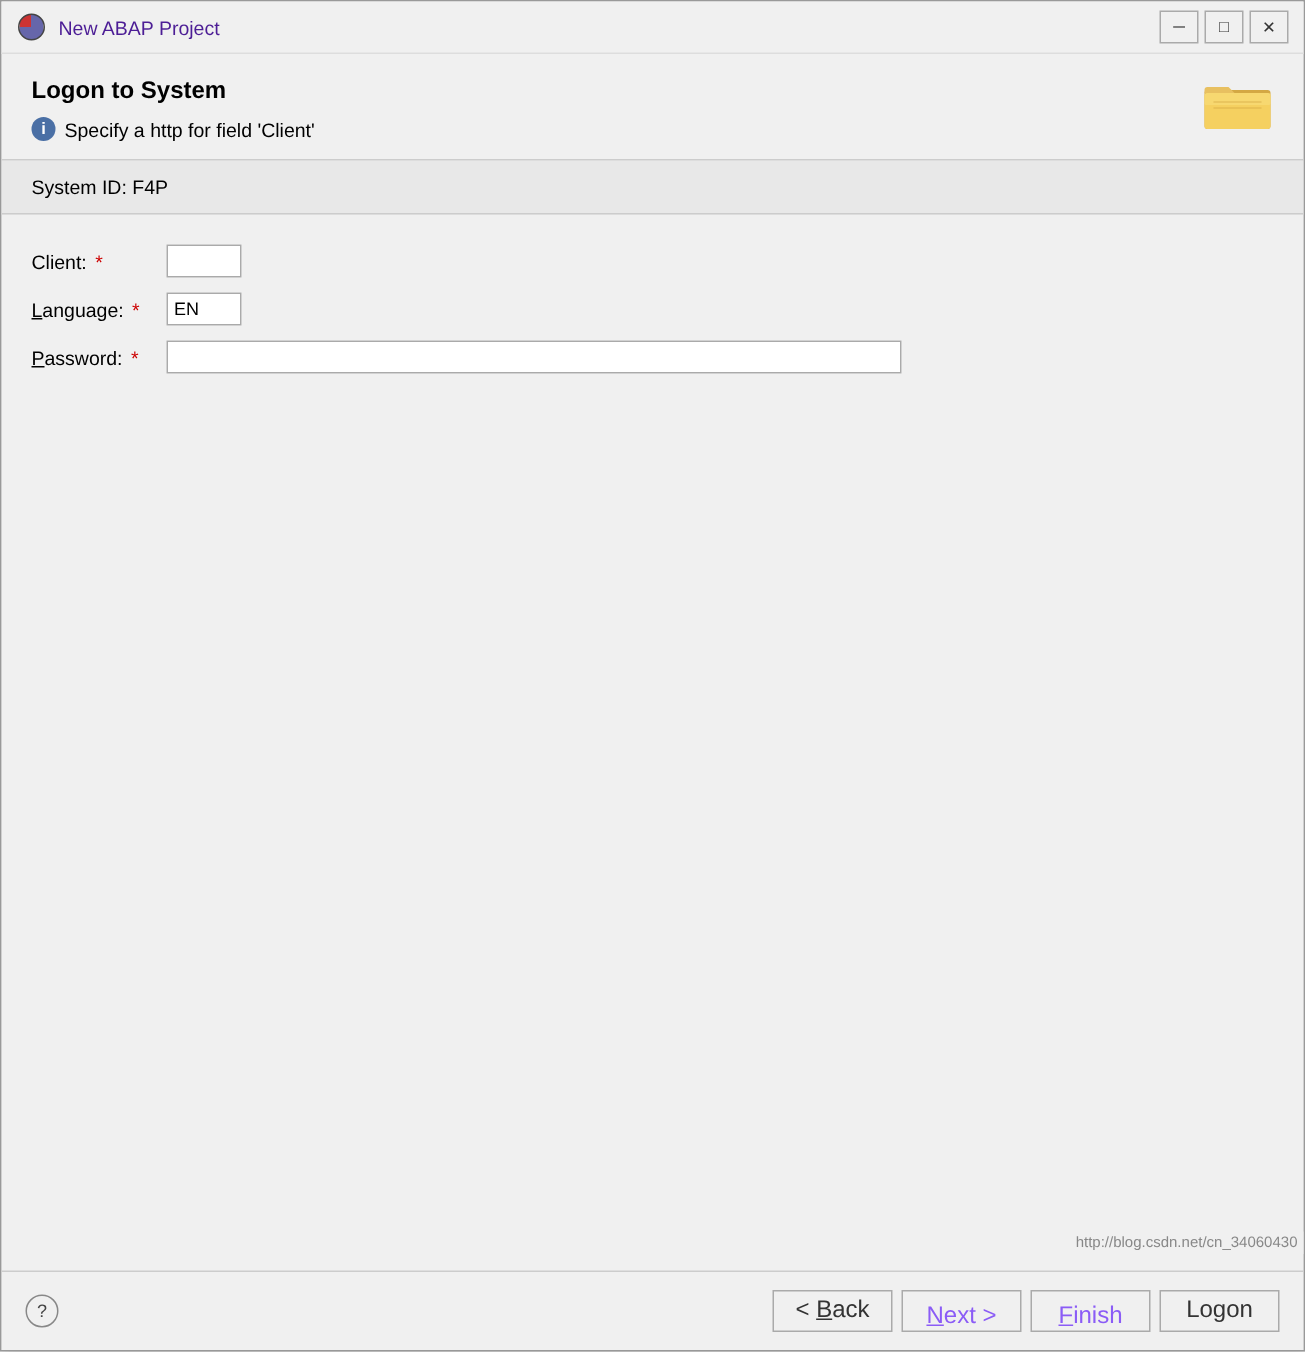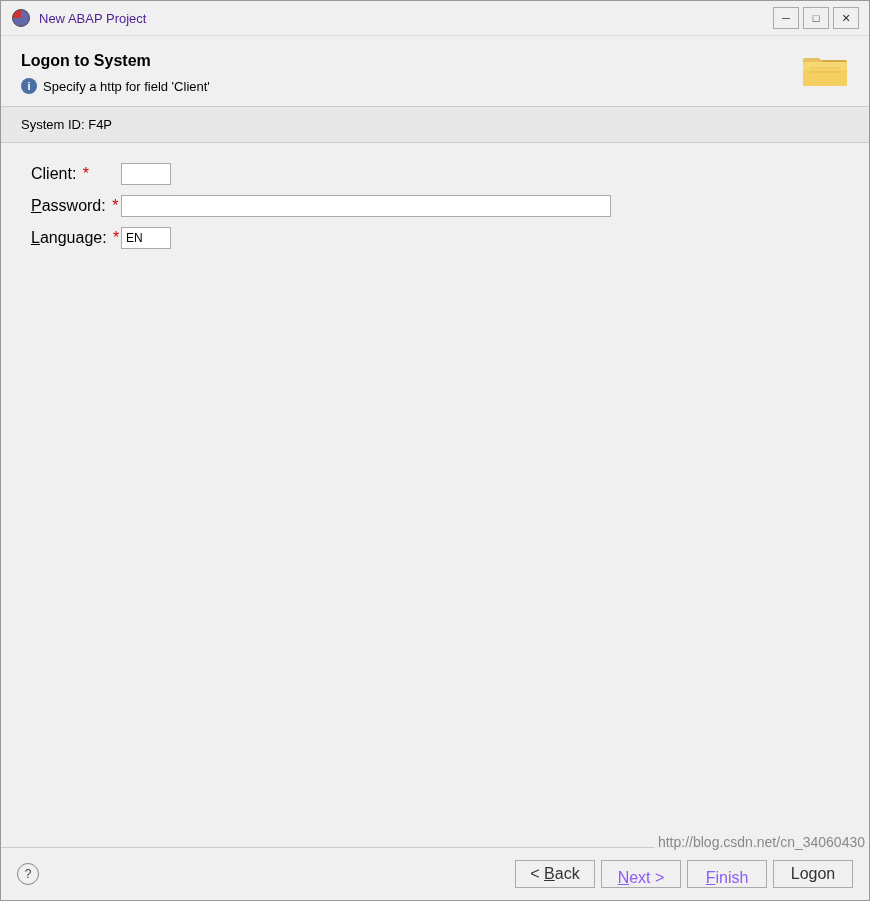--- a/index.html
+++ b/index.html
@@ -179,24 +179,23 @@
     }
 
     .form-row {
       display: flex;
       align-items: center;
       margin-bottom: 10px;
     }
 
     .form-label {
       width: 90px;
-      font-size: 16px;
+      font-size: 13px;
       color: #000;
       flex-shrink: 0;
-      margin-left: 10px;
     }
 
     .required-star {
       color: #cc0000;
       margin-left: 2px;
     }
 
     .form-input-small {
       width: 50px;
       height: 22px;
@@ -279,23 +278,23 @@
     .btn:disabled,
     .btn.disabled {
       color: #8b5cf6;
       cursor: default;
       align-items: flex-end;
     }
 
     
     .watermark {
       position: absolute;
-      bottom: 48px;
+      bottom: 64px;
       right: 0;
-      font-size: 14px;
+      font-size: 10px;
       color: #888;
       background: rgba(240,240,240,0.8);
       padding: 2px 4px;
     }
   </style>
 </head>
 <body>
 
 <div class="dialog-window">
 
@@ -354,30 +353,30 @@
         <div class="form-row">
           <label class="form-label">
             <span>Client:<span class="required-star"> *</span></span>
           </label>
           <input type="text" class="form-input-small" value="" style="">
         </div>
 
 
         <div class="form-row">
           <label class="form-label">
+            <span><span style="text-decoration:underline">L</span>anguage:<span class="required-star"> *</span></span>
+          </label>
+          <input type="text" class="form-input-lang" value="EN" style="">
+        </div>
+
+        <div class="form-row">
+          <label class="form-label">
             <span><span style="text-decoration:underline">P</span>assword:<span class="required-star"> *</span></span>
           </label>
           <input type="password" class="form-input" value="" style="">
-        </div>
-
-        <div class="form-row">
-          <label class="form-label">
-            <span><span style="text-decoration:underline">L</span>anguage:<span class="required-star"> *</span></span>
-          </label>
-          <input type="text" class="form-input-lang" value="EN" style="">
         </div>
 
       </div>
     </div>
 
     <div class="dialog-footer">
       <div class="footer-left">
         <div class="help-icon">
           <span>?</span>
         </div>

